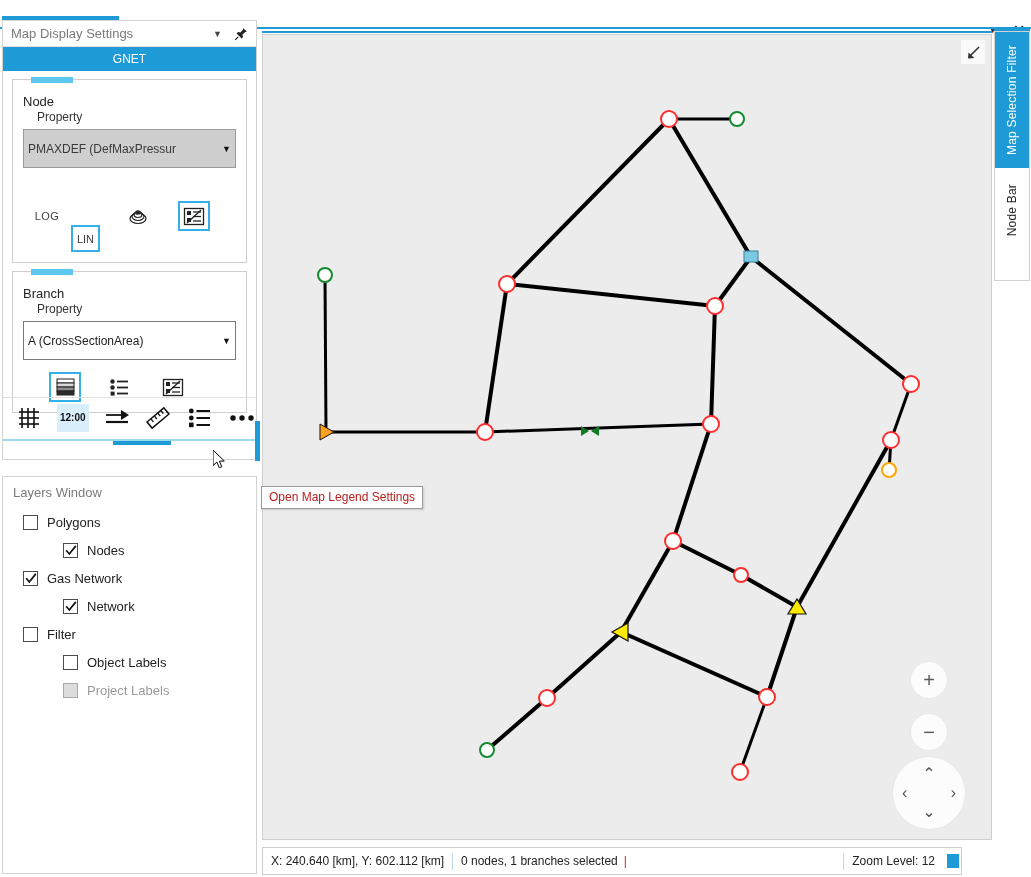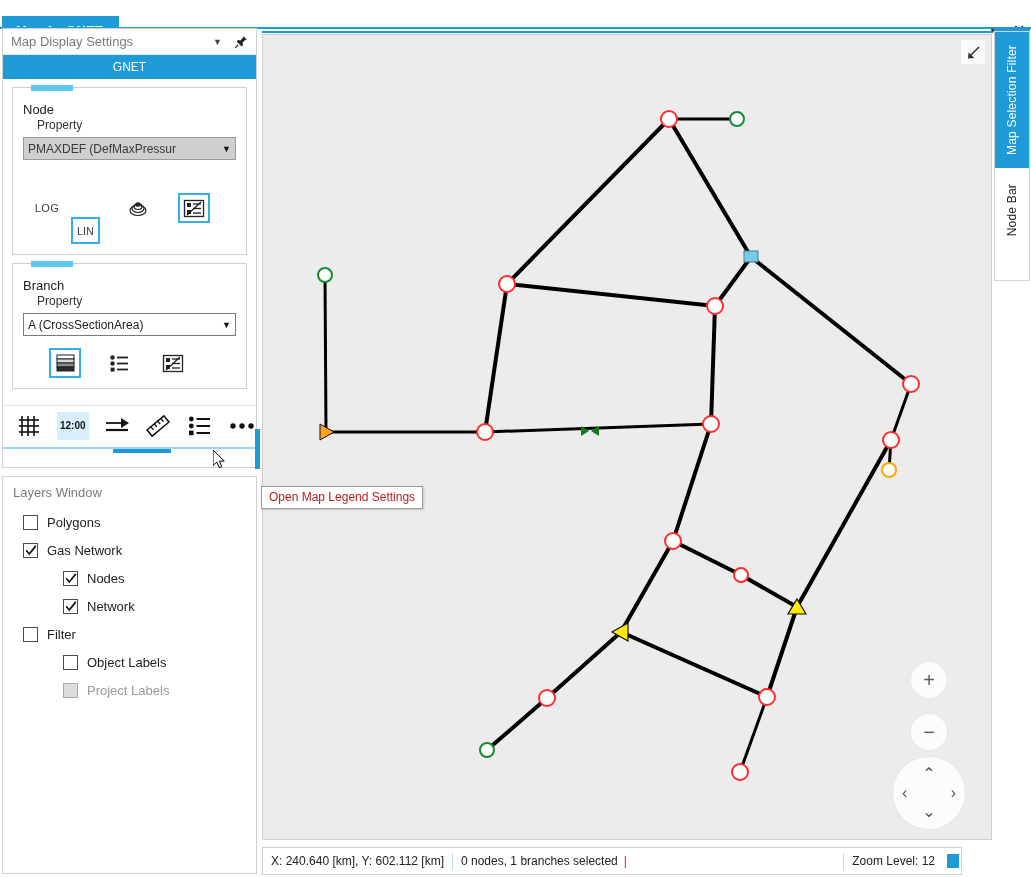--- a/index.html
+++ b/index.html
@@ -33,21 +33,21 @@
   .win-btns .gl { cursor: default; }
   .win-caret { font-size: 9px; }
   .win-close { font-size: 14px; font-weight: bold; }
   .titlebar-rule {
     position: absolute; left: 0; top: 27px; width: 1031px; height: 2px;
     background: #1e9bd7;
   }
 
   
   .left-panel {
-    position: absolute; left: 2px; top: 28px; width: 255px; height: 440px;
+    position: absolute; left: 2px; top: 20px; width: 255px; height: 440px;
     background: #ffffff; border: 1px solid #d2d2d2;
   }
   .panel-header {
     position: relative; height: 26px; display: flex; align-items: center;
     padding: 0 8px; background: #ffffff;
     border-bottom: 1px solid #e4e4e4;
   }
   .panel-header-title { font-size: 13px; color: #7a7a7a; flex: 1; }
   .panel-header-caret { font-size: 9px; color: #444; margin-right: 12px; }
   .pin-icon { width: 14px; height: 14px; color: #222; }
@@ -60,21 +60,21 @@
     margin: 8px 9px 0 9px; border: 1px solid #cfcfcf;
     position: relative; padding: 14px 10px 10px 10px; background: #fff;
   }
   .group-tab {
     position: absolute; left: 18px; top: -3px; width: 42px; height: 6px;
     background: #5ec8f0;
   }
   .group-title { font-size: 13px; color: #222; margin: 0 0 1px 0; }
   .group-sub { font-size: 12px; color: #333; margin: 0 0 5px 14px; }
   .combo {
-    width: 100%; height: 23px; border: 1px solid #7a7a7a;
+    width: 100%; height: 39px; border: 1px solid #7a7a7a;
     display: flex; align-items: center; font-size: 12px; color: #222;
     padding-left: 4px; position: relative; background: #ffffff;
   }
   .combo.disabled { background: #cfcfcf; color: #3a3a3a; border-color: #9a9a9a; }
   .combo-text { overflow: hidden; white-space: nowrap; flex: 1; }
   .combo-arrow {
     width: 17px; height: 21px; display: flex; align-items: center;
     justify-content: center; font-size: 9px; color: #111;
   }
   .btn-row { display: flex; align-items: center; margin-top: 12px; gap: 0; }
@@ -397,36 +397,36 @@
 
   <div class="layers-panel">
     <div class="layers-title">Layers Window</div>
     <div class="tree">
 
       <div class="tree-row ind1">
         <div class="cb"></div>
         <span>Polygons</span>
       </div>
 
+      <div class="tree-row ind2">
+        <div class="cb">
+          <svg width="12" height="11" viewBox="0 0 12 11">
+              <path d="M1.2 5.3 L4.3 9 L10.8 0.9" fill="none" stroke="#111" stroke-width="1.7"></path>
+            </svg>
+        </div>
+        <span>Nodes</span>
+      </div>
+
       <div class="tree-row ind1">
         <div class="cb">
           <svg width="12" height="11" viewBox="0 0 12 11">
               <path d="M1.2 5.3 L4.3 9 L10.8 0.9" fill="none" stroke="#111" stroke-width="1.7"></path>
             </svg>
         </div>
         <span>Gas Network</span>
-      </div>
-
-      <div class="tree-row ind2">
-        <div class="cb">
-          <svg width="12" height="11" viewBox="0 0 12 11">
-              <path d="M1.2 5.3 L4.3 9 L10.8 0.9" fill="none" stroke="#111" stroke-width="1.7"></path>
-            </svg>
-        </div>
-        <span>Nodes</span>
       </div>
 
       <div class="tree-row ind2">
         <div class="cb">
           <svg width="12" height="11" viewBox="0 0 12 11">
               <path d="M1.2 5.3 L4.3 9 L10.8 0.9" fill="none" stroke="#111" stroke-width="1.7"></path>
             </svg>
         </div>
         <span>Network</span>
       </div>

